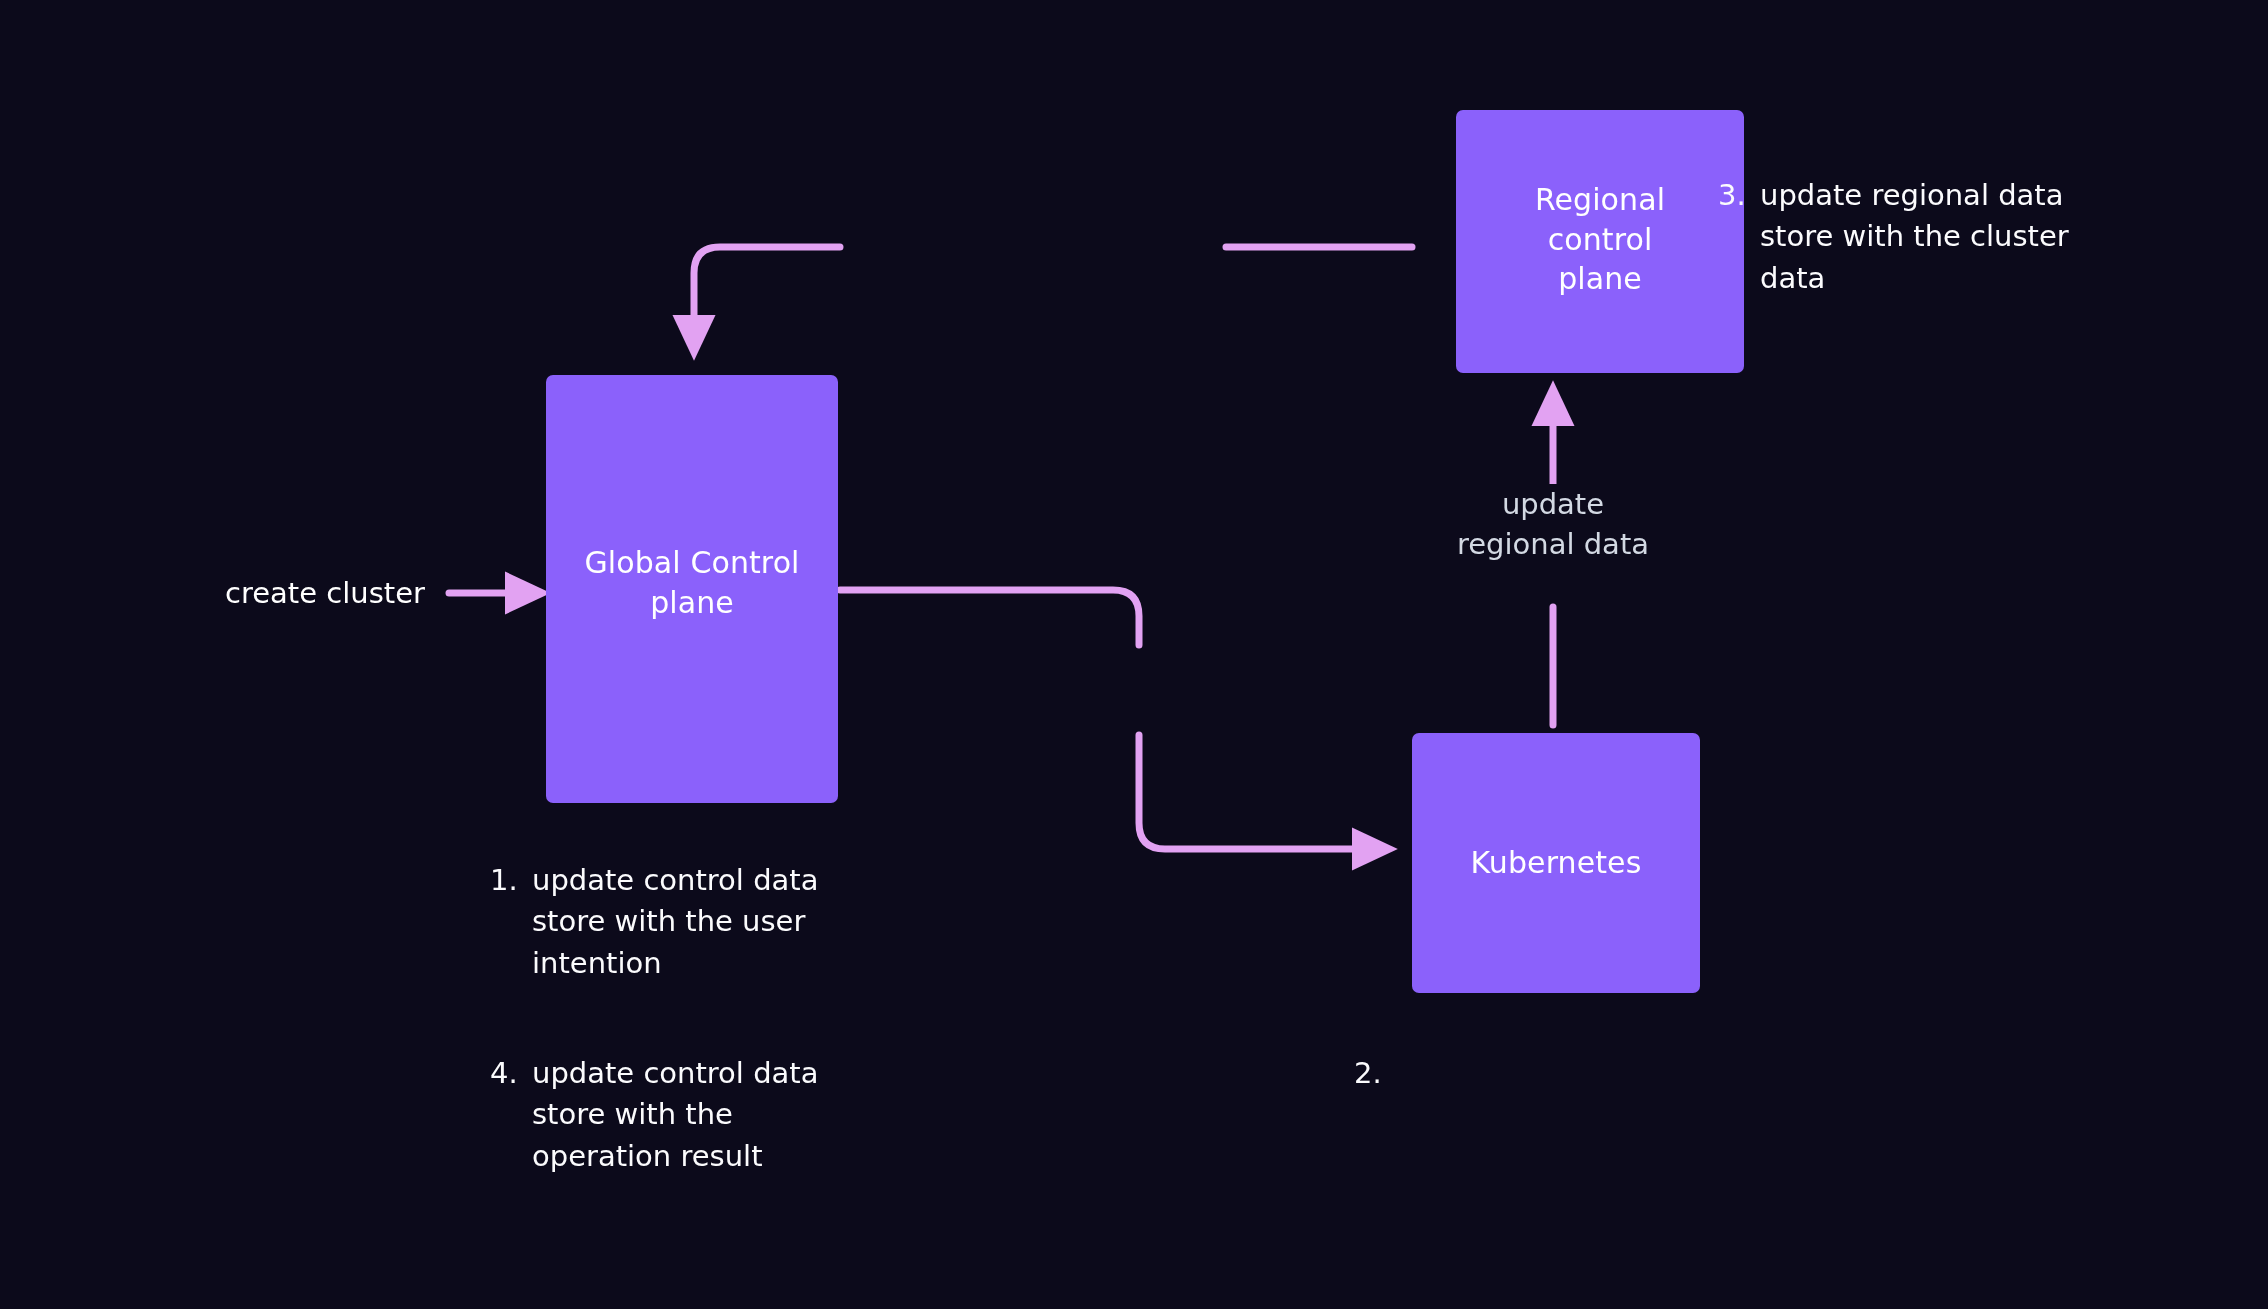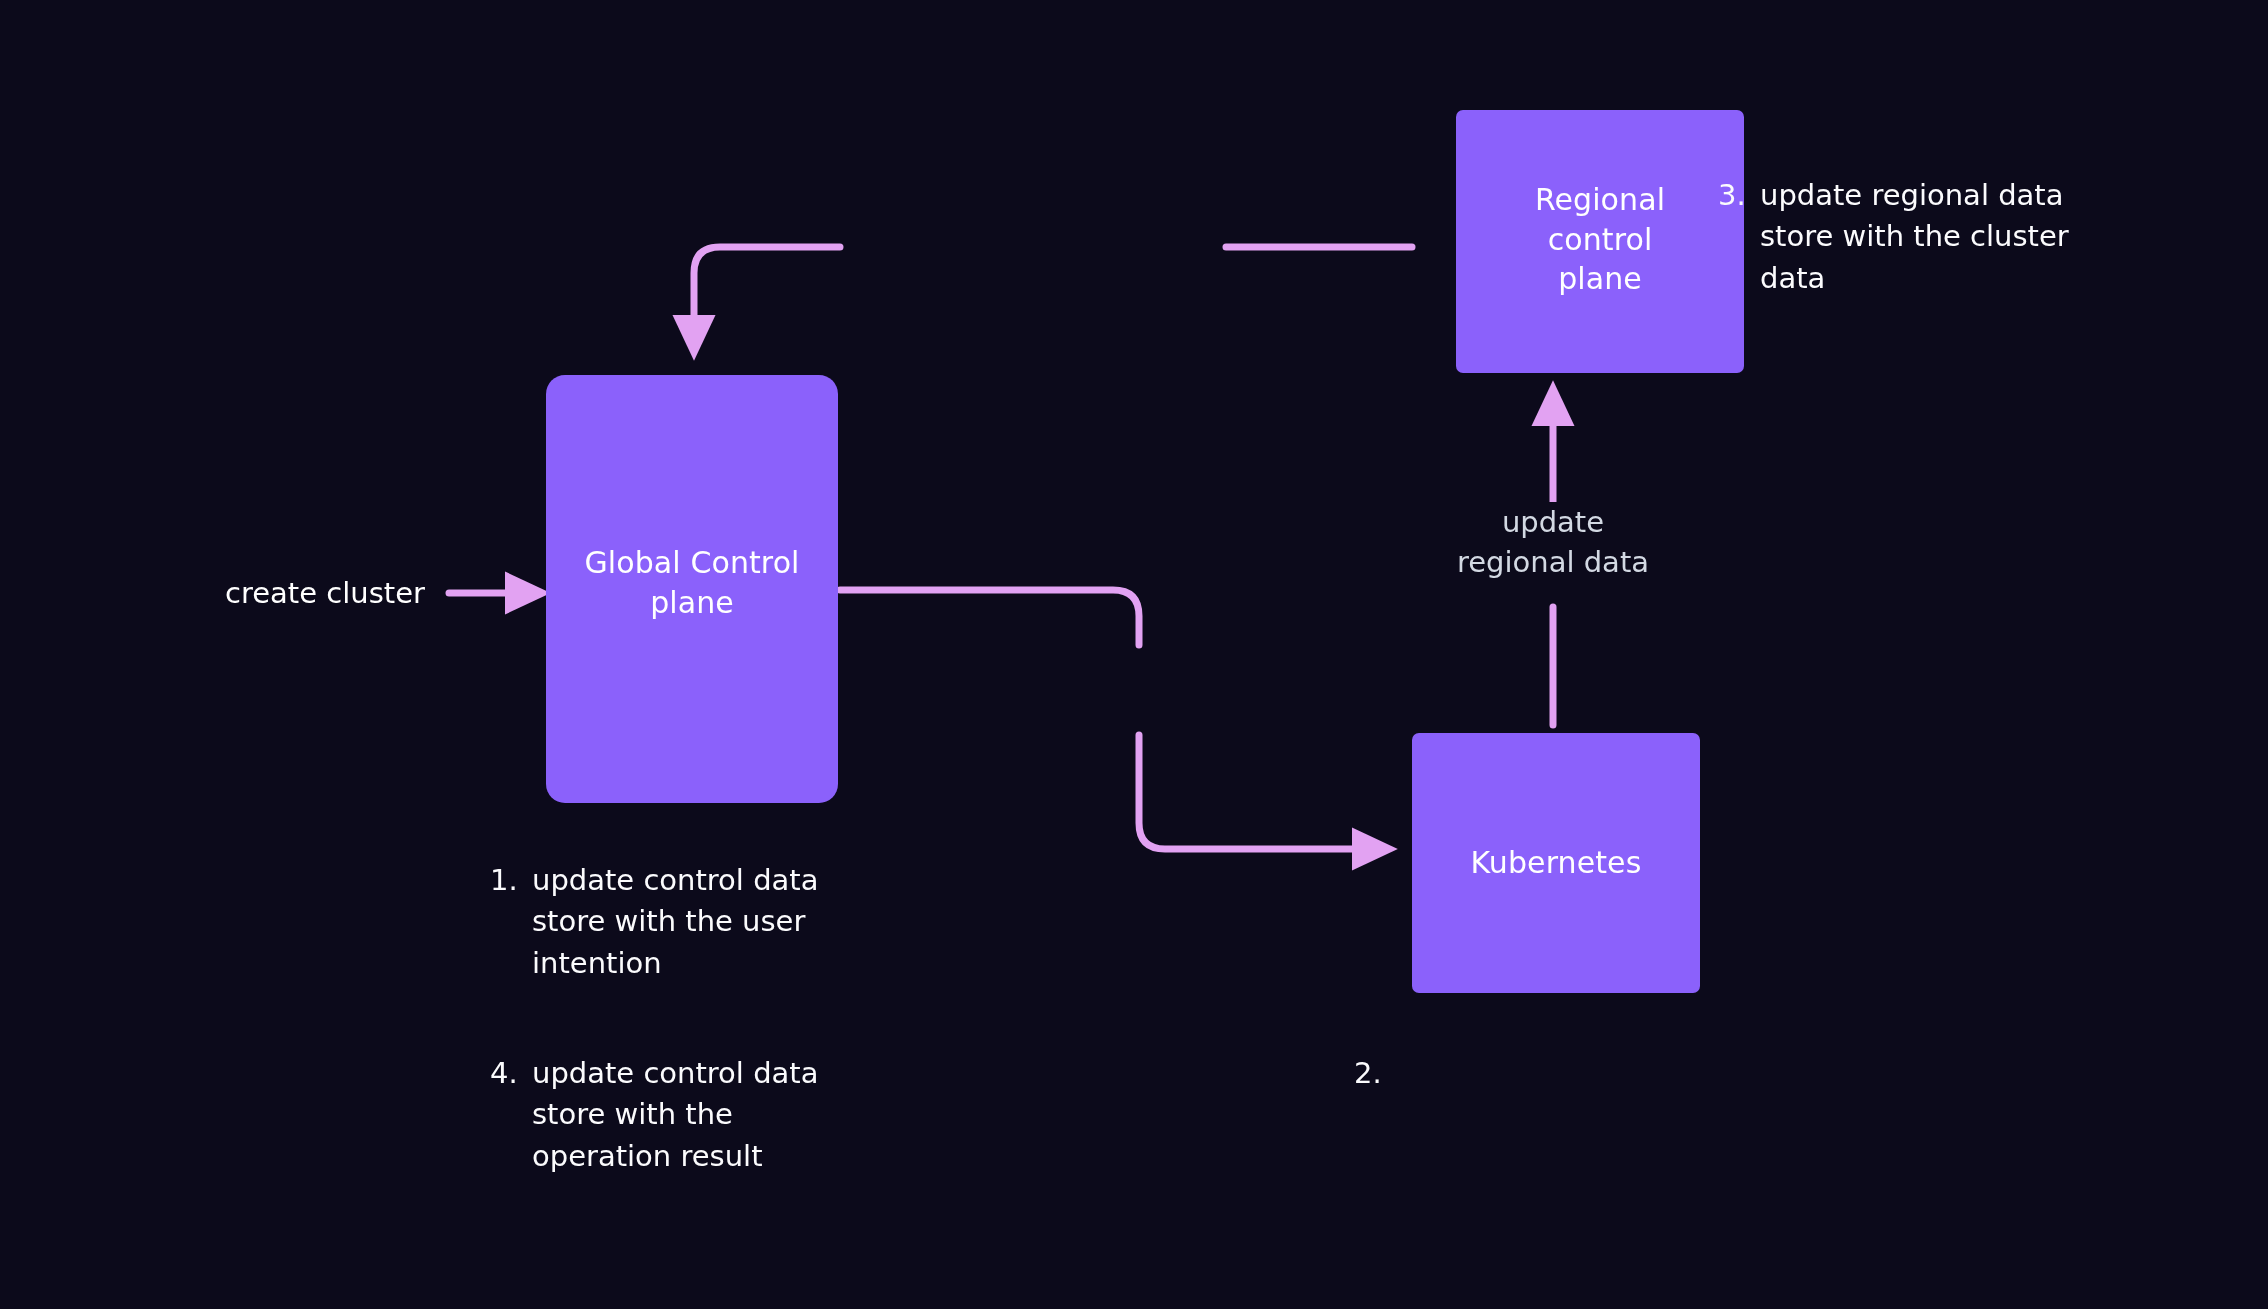--- a/index.html
+++ b/index.html
@@ -124,40 +124,40 @@
 
       <path d="M 1139,735 L 1139,823 Q 1139,849 1165,849 L 1374,849" stroke="#e2a2f2" stroke-width="7" fill="none" stroke-linecap="round" marker-end="url(#ah-right)"></path>
     </g>
 
     <g>
       <path d="M 1553,725 L 1553,607" stroke="#e2a2f2" stroke-width="7" fill="none" stroke-linecap="round"></path>
       <path d="M 1553,510 L 1553,404" stroke="#e2a2f2" stroke-width="7" fill="none" stroke-linecap="round" marker-end="url(#ah-up)"></path>
     </g>
   </svg>
 
-  <div class="node" id="node-global" style="left:546px; top:375px; width:292px; height:428px;border-radius:19px;">
+  <div class="node" id="node-global" style="left:546px; top:375px; width:292px; height:428px;">
     <span class="node-label">Global Control
 plane</span>
   </div>
 
   <div class="node" id="node-regional" style="left:1412px; top:110px; width:288px; height:263px;margin-left:44px;">
     <span class="node-label">Regional
 control
 plane</span>
   </div>
 
   <div class="node" id="node-kubernetes" style="left:1412px; top:733px; width:288px; height:260px;">
     <span class="node-label">Kubernetes</span>
   </div>
 
   <div class="inline-label" style="left:225px; top:573px;">create cluster</div>
 
 
 
-  <div class="edge-label with-bg" style="left:1412px; top:502px; width:282px;">update
+  <div class="edge-label with-bg" style="left:1412px; top:484px; width:282px;">update
 regional data</div>
 
   <div class="note" style="left:490px; top:860px; width:340px;">
     <span class="note-num">1.</span>
     <span class="note-text">update control data
 store with the user
 intention</span>
   </div>
 
   <div class="note" style="left:490px; top:1053px; width:340px;">

